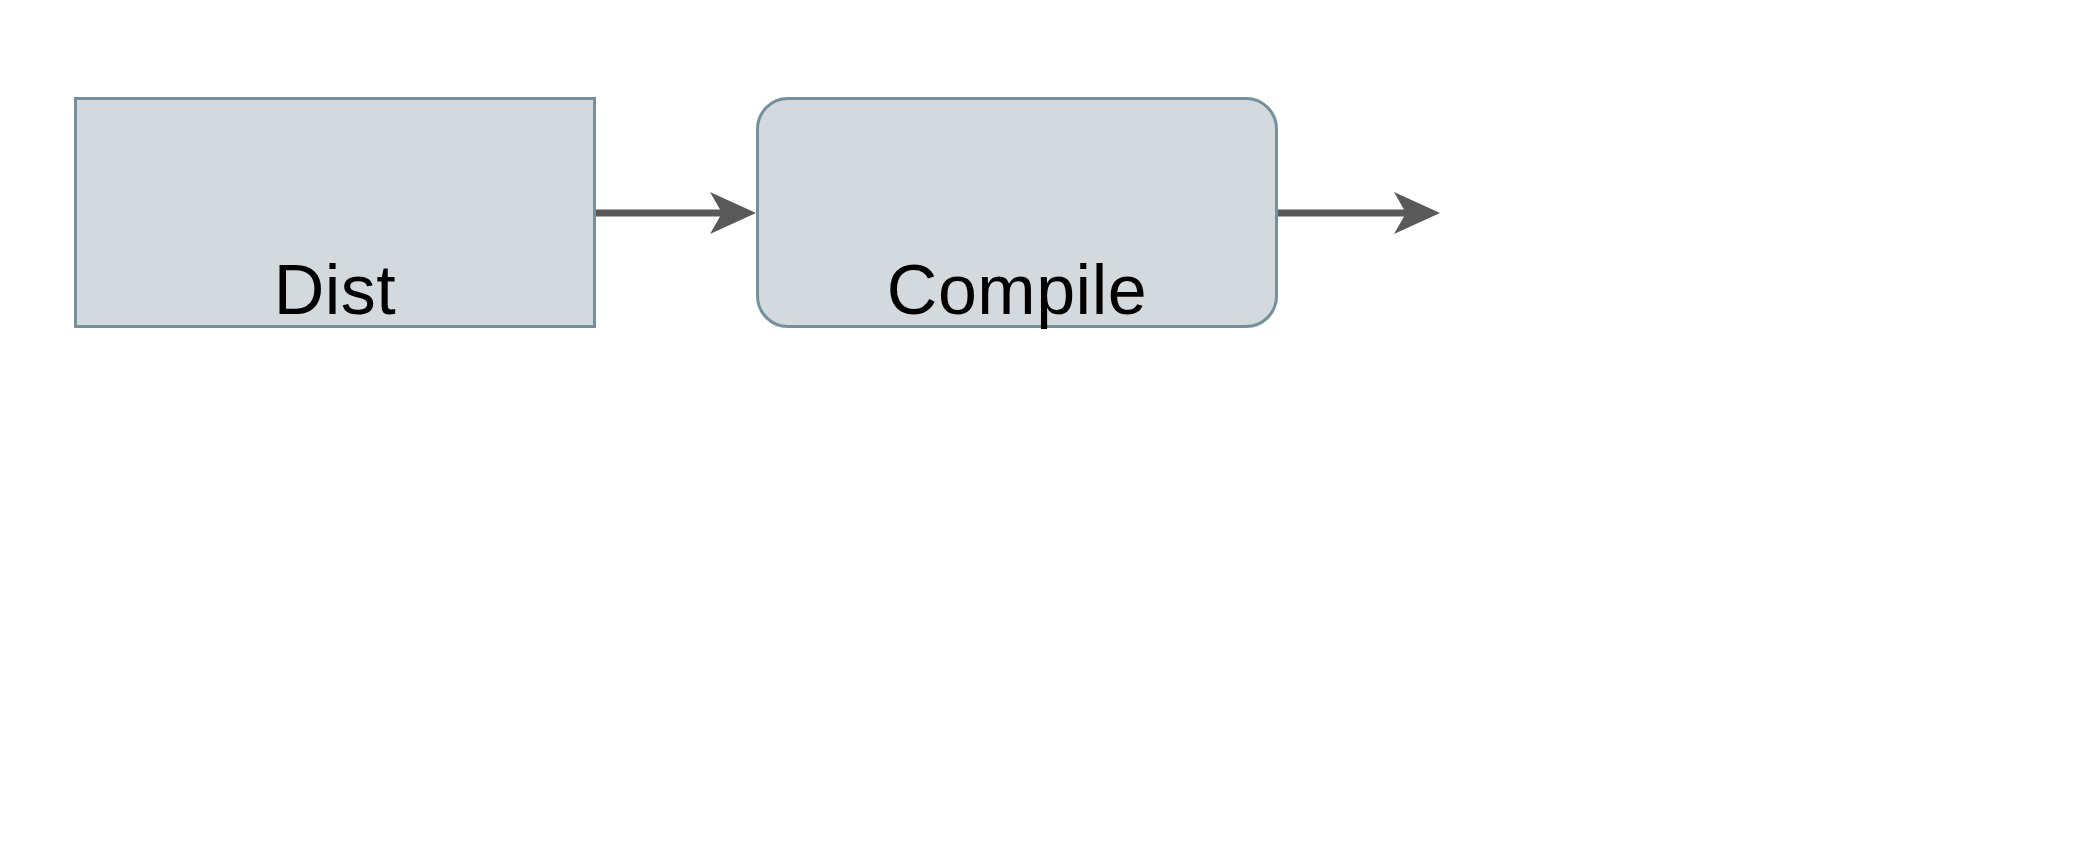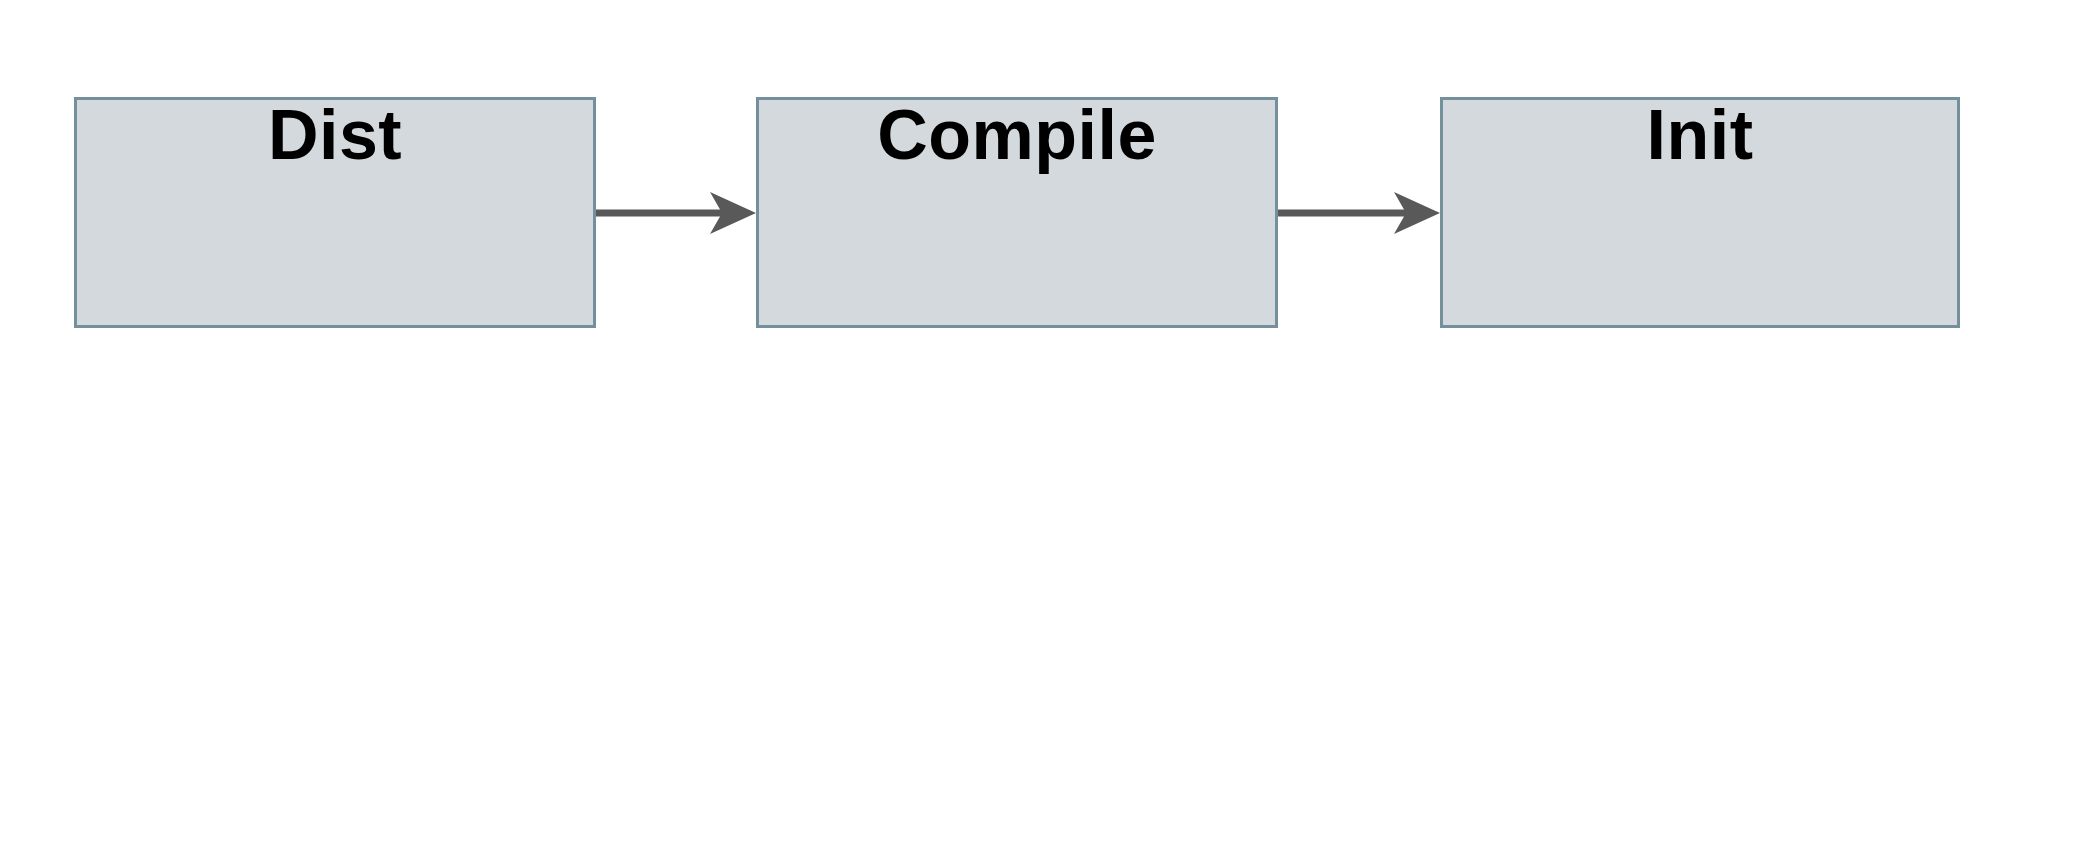--- a/index.html
+++ b/index.html
@@ -14,33 +14,32 @@
     height: 848px;
     background: #ffffff;
     overflow: hidden;
   }
   .node {
     position: absolute;
     box-sizing: border-box;
     background: #d3d9dc;
     border: 3px solid #75909d;
     display: flex;
-    align-items: flex-start;
+    align-items: flex-end;
     justify-content: center;
-    font-weight: bold;
   }
   .node .label {
     font-size: 70px;
     line-height: 1;
     color: #000000;
     letter-spacing: 0.5px;
     white-space: nowrap;
   }
   .node-dist    { left: 74px;   top: 97px;  width: 522px; height: 231px; }
-  .node-compile { left: 756px;  top: 97px;  width: 522px; height: 231px; }
+  .node-compile { left: 756px;  top: 97px;  width: 522px; height: 231px; border-radius: 32px; }
   .node-init    { left: 1440px; top: 97px;  width: 520px; height: 231px; }
   .node-clean   { left: 756px;  top: 513px; width: 522px; height: 230px; }
   .edge {
     position: absolute;
     overflow: visible;
   }
   .edge-1 { left: 596px;  top: 183px; }
   .edge-2 { left: 1278px; top: 183px; }
 </style>
 </head>
@@ -49,23 +48,20 @@
 <div class="canvas">
 
   <div class="node node-dist">
     <span class="label">Dist</span>
   </div>
 
   <div class="node node-compile">
     <span class="label">Compile</span>
   </div>
 
-  <div class="node node-init">
-    <span class="label">Init</span>
-  </div>
 
 
   <svg class="edge edge-1" width="160" height="60" viewBox="0 0 160 60" aria-hidden="true">
     <line x1="0" y1="30" x2="126" y2="30" stroke="#595959" stroke-width="7"></line>
     <polygon points="114,9 160,30 114,51 126,30" fill="#595959"></polygon>
   </svg>
 
   <svg class="edge edge-2" width="162" height="60" viewBox="0 0 162 60" aria-hidden="true">
     <line x1="0" y1="30" x2="128" y2="30" stroke="#595959" stroke-width="7"></line>
     <polygon points="116,9 162,30 116,51 128,30" fill="#595959"></polygon>

